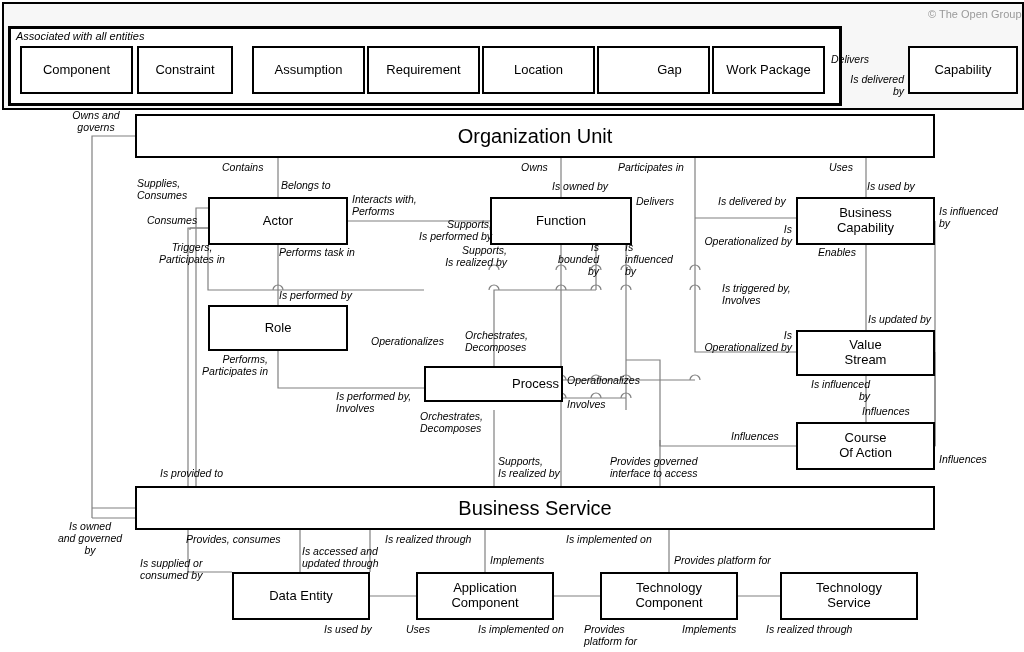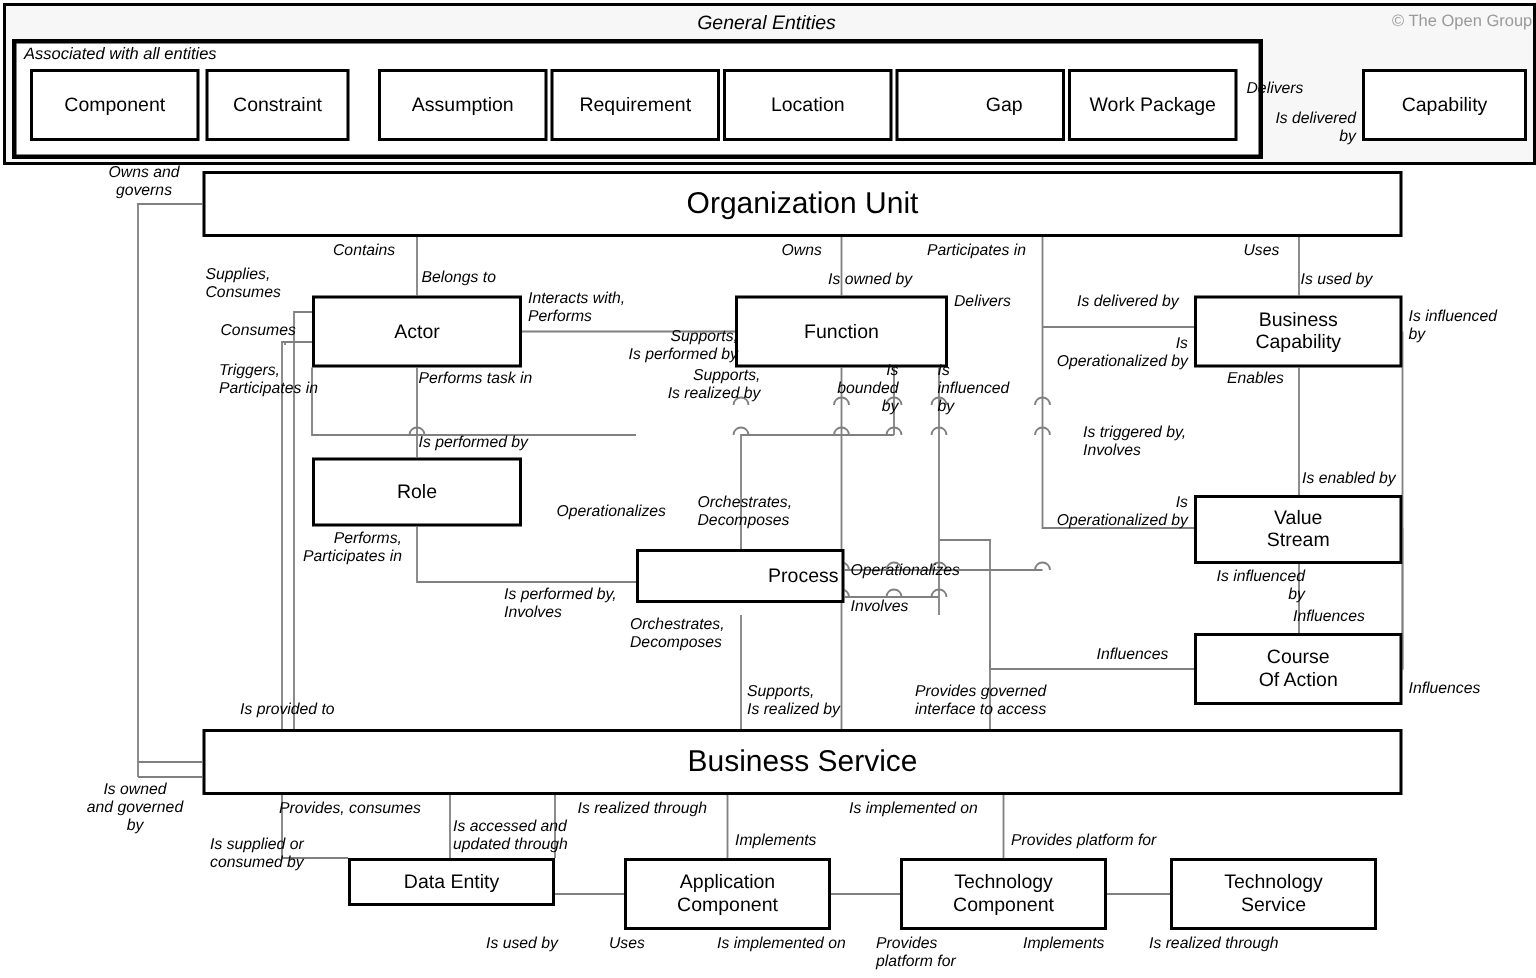--- a/index.html
+++ b/index.html
@@ -118,21 +118,20 @@
       <path d="M591,270 a5,5 0 0 1 10,0"></path>
       <path d="M621,270 a5,5 0 0 1 10,0"></path>
       <path d="M690,270 a5,5 0 0 1 10,0"></path>
       <path d="M489,270 a5,5 0 0 1 10,0"></path>
       <path d="M489,290 a5,5 0 0 1 10,0"></path>
     </g>
   </svg>
 
   <div class="hdr-panel" style="left:2px;top:2px;width:1018px;height:104px;"></div>
 
-  <div class="hdr-title" style="left:2px;top:7px;width:1018px;">General Entities</div>
 
   <div class="copyright" style="left:928px;top:8px;">© The Open Group</div>
 
   <div class="hdr-inner" style="left:8px;top:26px;width:828px;height:74px;"></div>
 
   <div class="hdr-sub" style="left:16px;top:30px;">Associated with all entities</div>
 
   <div id="general-entity-layer">
       <div class="box thin" style="left: 20px; top: 46px; width: 113px; height: 48px;">
         <span>Component</span>
@@ -203,21 +202,21 @@
         <div>
           <span>Course</span>
           <span>Of Action</span>
         </div>
       </div>
       <div class="box big" style="left: 135px; top: 486px; width: 800px; height: 44px;">
         <div>
           <span>Business Service</span>
         </div>
       </div>
-      <div class="box" style="left: 232px; top: 572px; width: 138px; height: 32px;">
+      <div class="box" style="left: 232px; top: 572px; width: 138px; height: 48px;">
         <div>
           <span>Data Entity</span>
         </div>
       </div>
       <div class="box" style="left: 416px; top: 572px; width: 138px; height: 48px;">
         <div>
           <span>Application</span>
           <span>Component</span>
         </div>
       </div>
@@ -251,38 +250,38 @@
       <div class="lbl" style="left: 867px; top: 181px; width: 66px;">Is used by</div>
       <div class="lbl" style="left: 352px; top: 194px; width: 88px;">Interacts with,
 Performs</div>
       <div class="lbl" style="left: 636px; top: 196px; width: 52px;">Delivers</div>
       <div class="lbl" style="left: 718px; top: 196px; width: 88px;">Is delivered by</div>
       <div class="lbl" style="left: 939px; top: 206px; width: 80px;">Is influenced
 by</div>
       <div class="lbl" style="left: 147px; top: 215px; width: 66px;">Consumes</div>
       <div class="lbl r" style="left: 400px; top: 219px; width: 92px; text-align: right;">Supports,
 Is performed by</div>
-      <div class="lbl r" style="left: 146px; top: 242px; width: 92px; text-align: left;">Triggers,
+      <div class="lbl r" style="left: 146px; top: 242px; width: 92px; text-align: center;">Triggers,
 Participates in</div>
       <div class="lbl" style="left: 279px; top: 247px; width: 100px;">Performs task in</div>
       <div class="lbl r" style="left: 425px; top: 245px; width: 82px; text-align: right;">Supports,
 Is realized by</div>
       <div class="lbl r" style="left: 555px; top: 242px; width: 44px; text-align: right;">Is
 bounded
 by</div>
       <div class="lbl" style="left: 625px; top: 242px; width: 56px;">Is
 influenced
 by</div>
       <div class="lbl r" style="left: 690px; top: 224px; width: 102px; text-align: right;">Is
 Operationalized by</div>
       <div class="lbl" style="left: 818px; top: 247px; width: 50px;">Enables</div>
       <div class="lbl" style="left: 279px; top: 290px; width: 96px;">Is performed by</div>
       <div class="lbl" style="left: 722px; top: 283px; width: 92px;">Is triggered by,
 Involves</div>
-      <div class="lbl" style="left: 868px; top: 314px; width: 84px;">Is enabled by</div>
+      <div class="lbl" style="left: 868px; top: 314px; width: 84px;">Is updated by</div>
       <div class="lbl" style="left: 371px; top: 336px; width: 96px;">Operationalizes</div>
       <div class="lbl" style="left: 465px; top: 330px; width: 84px;">Orchestrates,
 Decomposes</div>
       <div class="lbl r" style="left: 690px; top: 330px; width: 102px; text-align: right;">Is
 Operationalized by</div>
       <div class="lbl r" style="left: 180px; top: 354px; width: 88px; text-align: right;">Performs,
 Participates in</div>
       <div class="lbl" style="left: 567px; top: 375px; width: 96px;">Operationalizes</div>
       <div class="lbl r" style="left: 790px; top: 379px; width: 80px; text-align: right;">Is influenced
 by</div>

